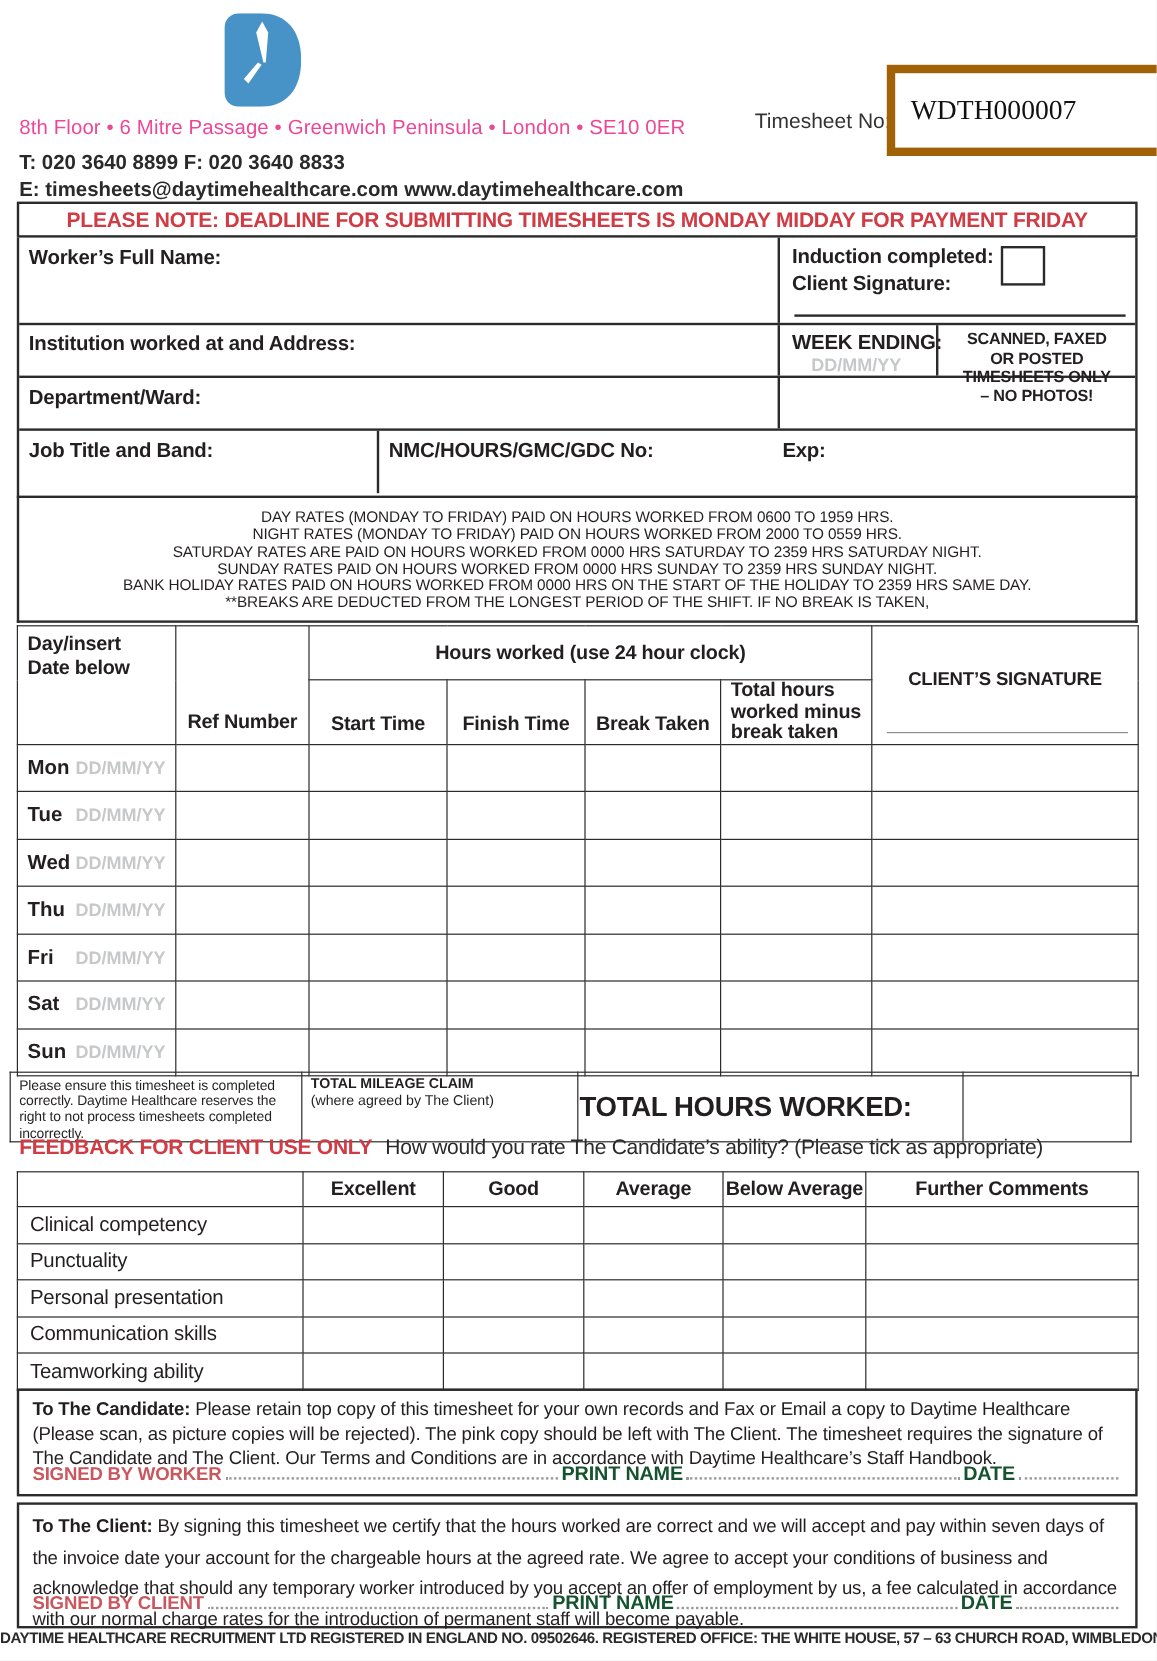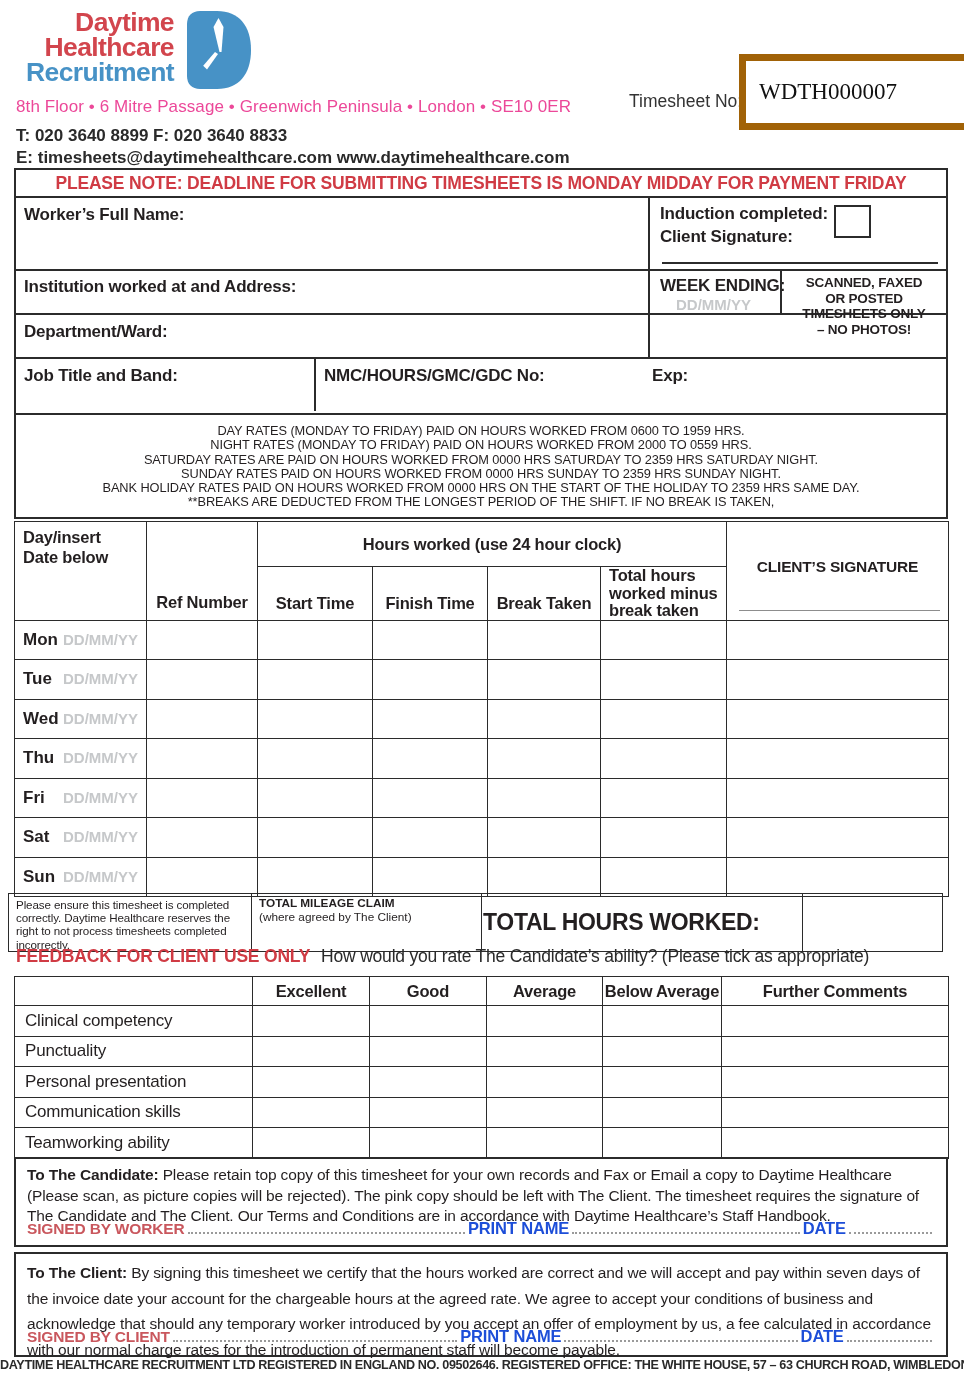--- a/index.html
+++ b/index.html
@@ -86,38 +86,33 @@
   td.fb-label{font-size:17px;padding-left:10px;letter-spacing:-0.2px;}
 
   
   .sigbox{width:934px;border:2px solid #2b2b2b;box-sizing:border-box;padding:6px 11px 0 11px;
           font-size:15.5px;letter-spacing:-0.15px;}
   .candbox{left:14px;top:1157px;height:90px;line-height:20.5px;}
   .clientbox{left:14px;top:1252px;height:105px;line-height:25.5px;}
   .intro-b{font-weight:bold;}
   .sigrow{position:absolute;left:11px;right:11px;bottom:6px;display:flex;align-items:baseline;}
   .signed{color:#c9575d;font-weight:bold;font-size:15.5px;white-space:nowrap;}
-  .printname,.datelbl{font-weight:bold;font-size:16.5px;color:#1d4ed8;white-space:nowrap;}
+  .printname,.datelbl{font-weight:bold;font-size:16.5px;color:#14532d;white-space:nowrap;}
   .leader{border-bottom:2px dotted #9a9a9a;height:.85em;margin:0 3px;}
   .lead1{flex-grow:2.5;}.lead2{flex-grow:2.05;}.lead3{flex-grow:0.75;}
 
   
   .footer{left:0;top:1358px;width:964px;text-align:center;font-size:12.6px;font-weight:bold;
           letter-spacing:-0.35px;white-space:nowrap;color:#2a2a2a;}
 </style>
 </head>
 <body>
 
 <div id="page">
 
-  <div class="abs logo-text">
-    <span class="logo-red">Daytime</span>
-    <span class="logo-red">Healthcare</span>
-    <span class="logo-blue">Recruitment</span>
-  </div>
   <div class="abs logo-mark">
     <svg width="64" height="78" viewBox="0 0 64 78">
       <path d="M13 0 H30 C52 0 64 15 64 39 C64 63 52 78 30 78 H13 C5 78 0 73 0 65 V13 C0 5 5 0 13 0 Z" fill="#4792c6"></path>
       <path d="M32.5 41 L26.5 16 L31.5 7 L36.5 16 L34.5 41 Z" fill="#ffffff"></path>
       <path d="M31 43 L20 58.5 L16.2 54.8 L28 41 Z" fill="#ffffff"></path>
     </svg>
   </div>
 
   <div class="abs ts-label">Timesheet No:</div>
   <div class="abs ts-box">

